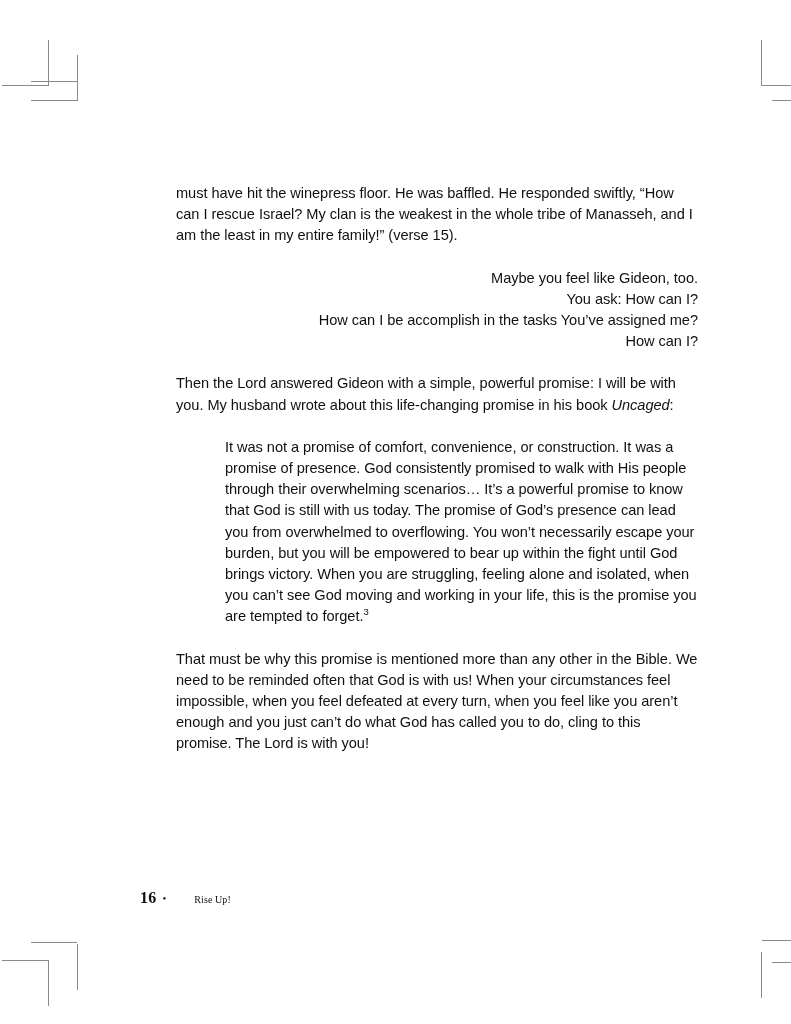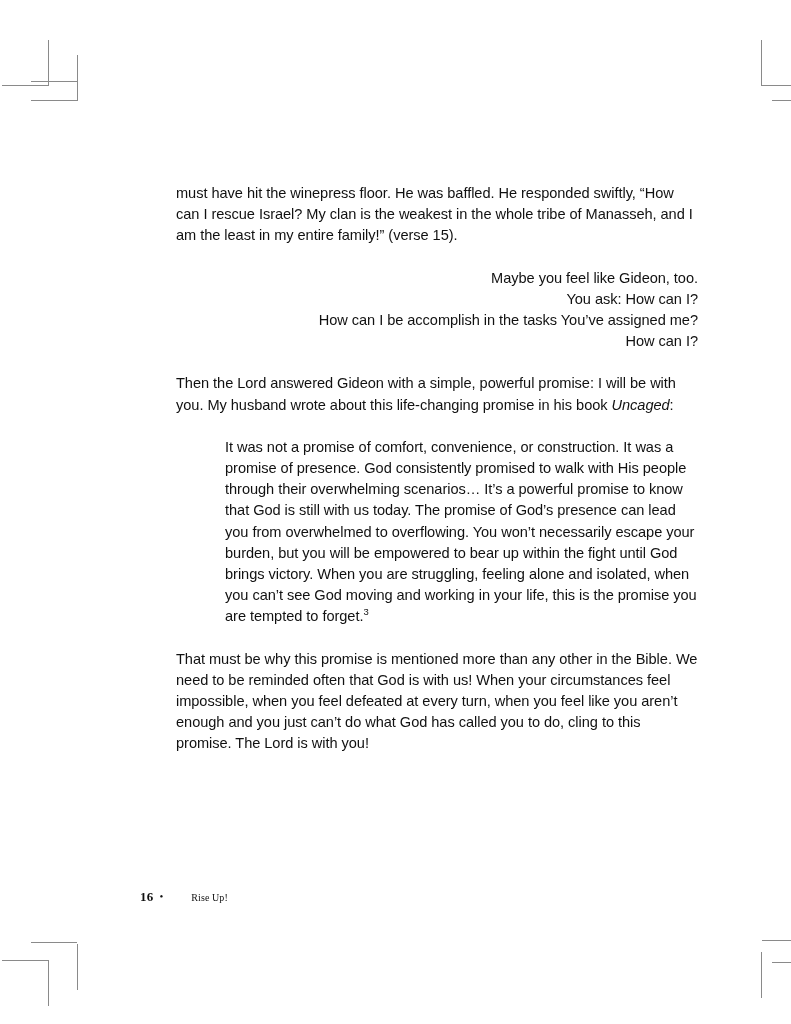--- a/index.html
+++ b/index.html
@@ -102,21 +102,21 @@
     position: absolute;
     left: 140px;
     top: 889px;
     display: flex;
     align-items: baseline;
     gap: 6px;
     font-family: "Liberation Serif", serif;
     color: #111111;
   }
   .footer .folio {
-    font-size: 13px;
+    font-size: 16px;
     font-weight: bold;
     letter-spacing: 0.2px;
   }
   .footer .sep {
     font-size: 11px;
     line-height: 1;
     position: relative;
     top: -1px;
   }
   .footer .book-title {

